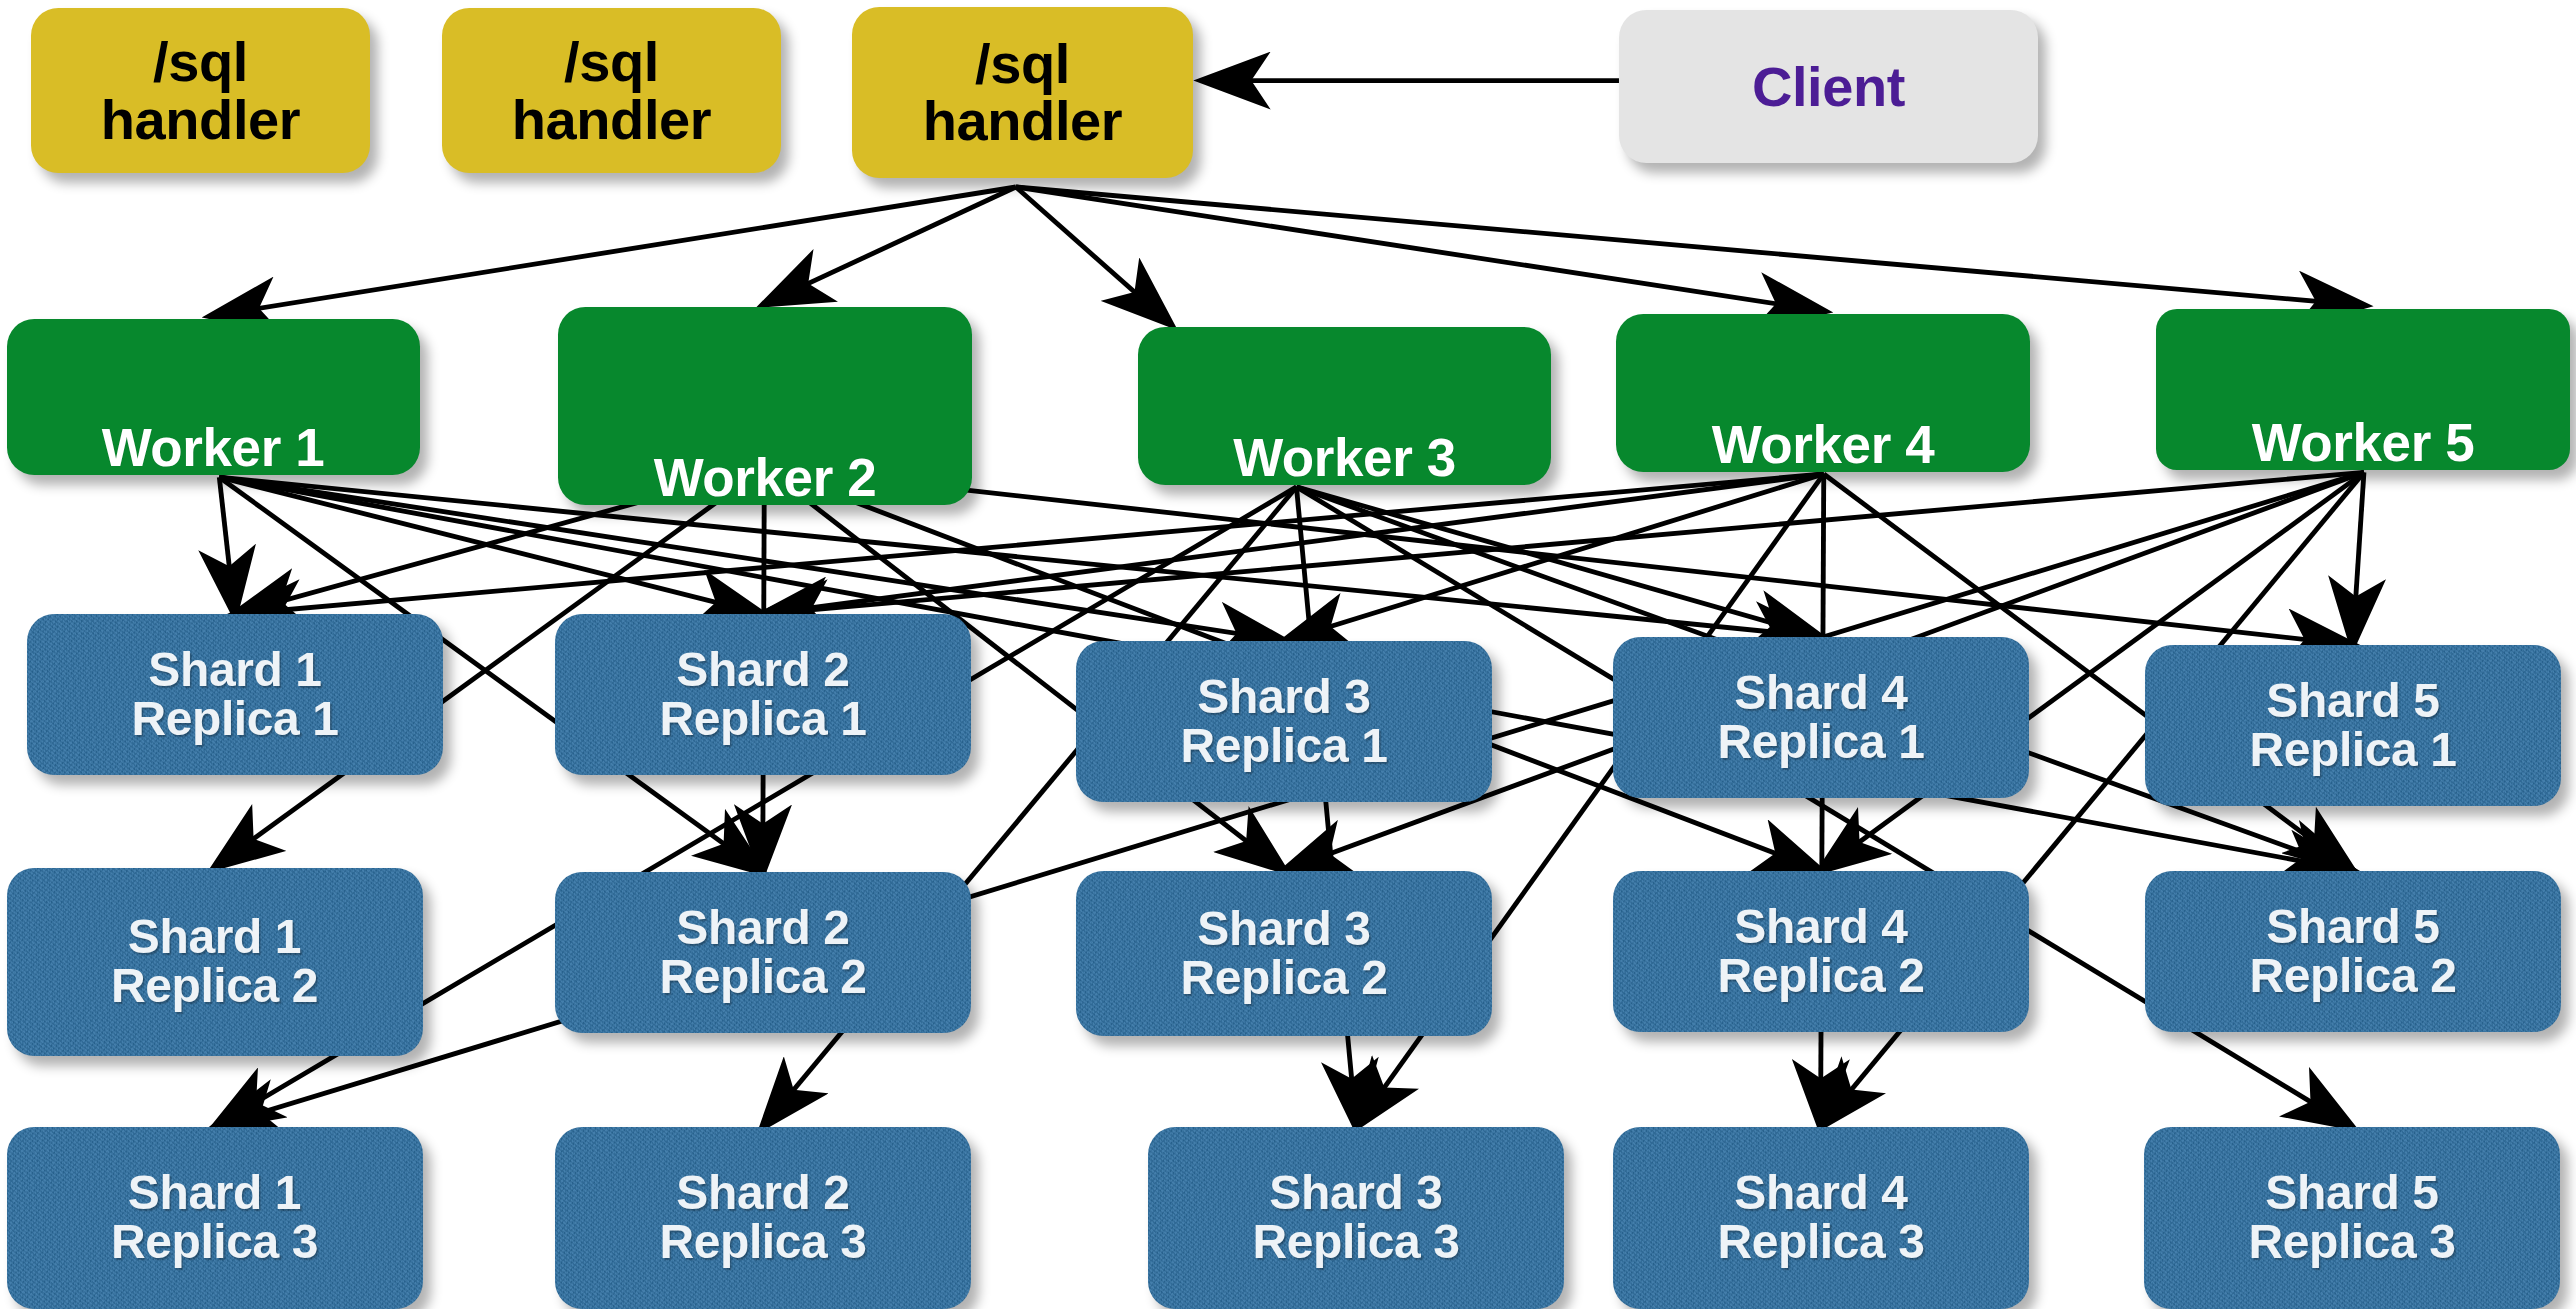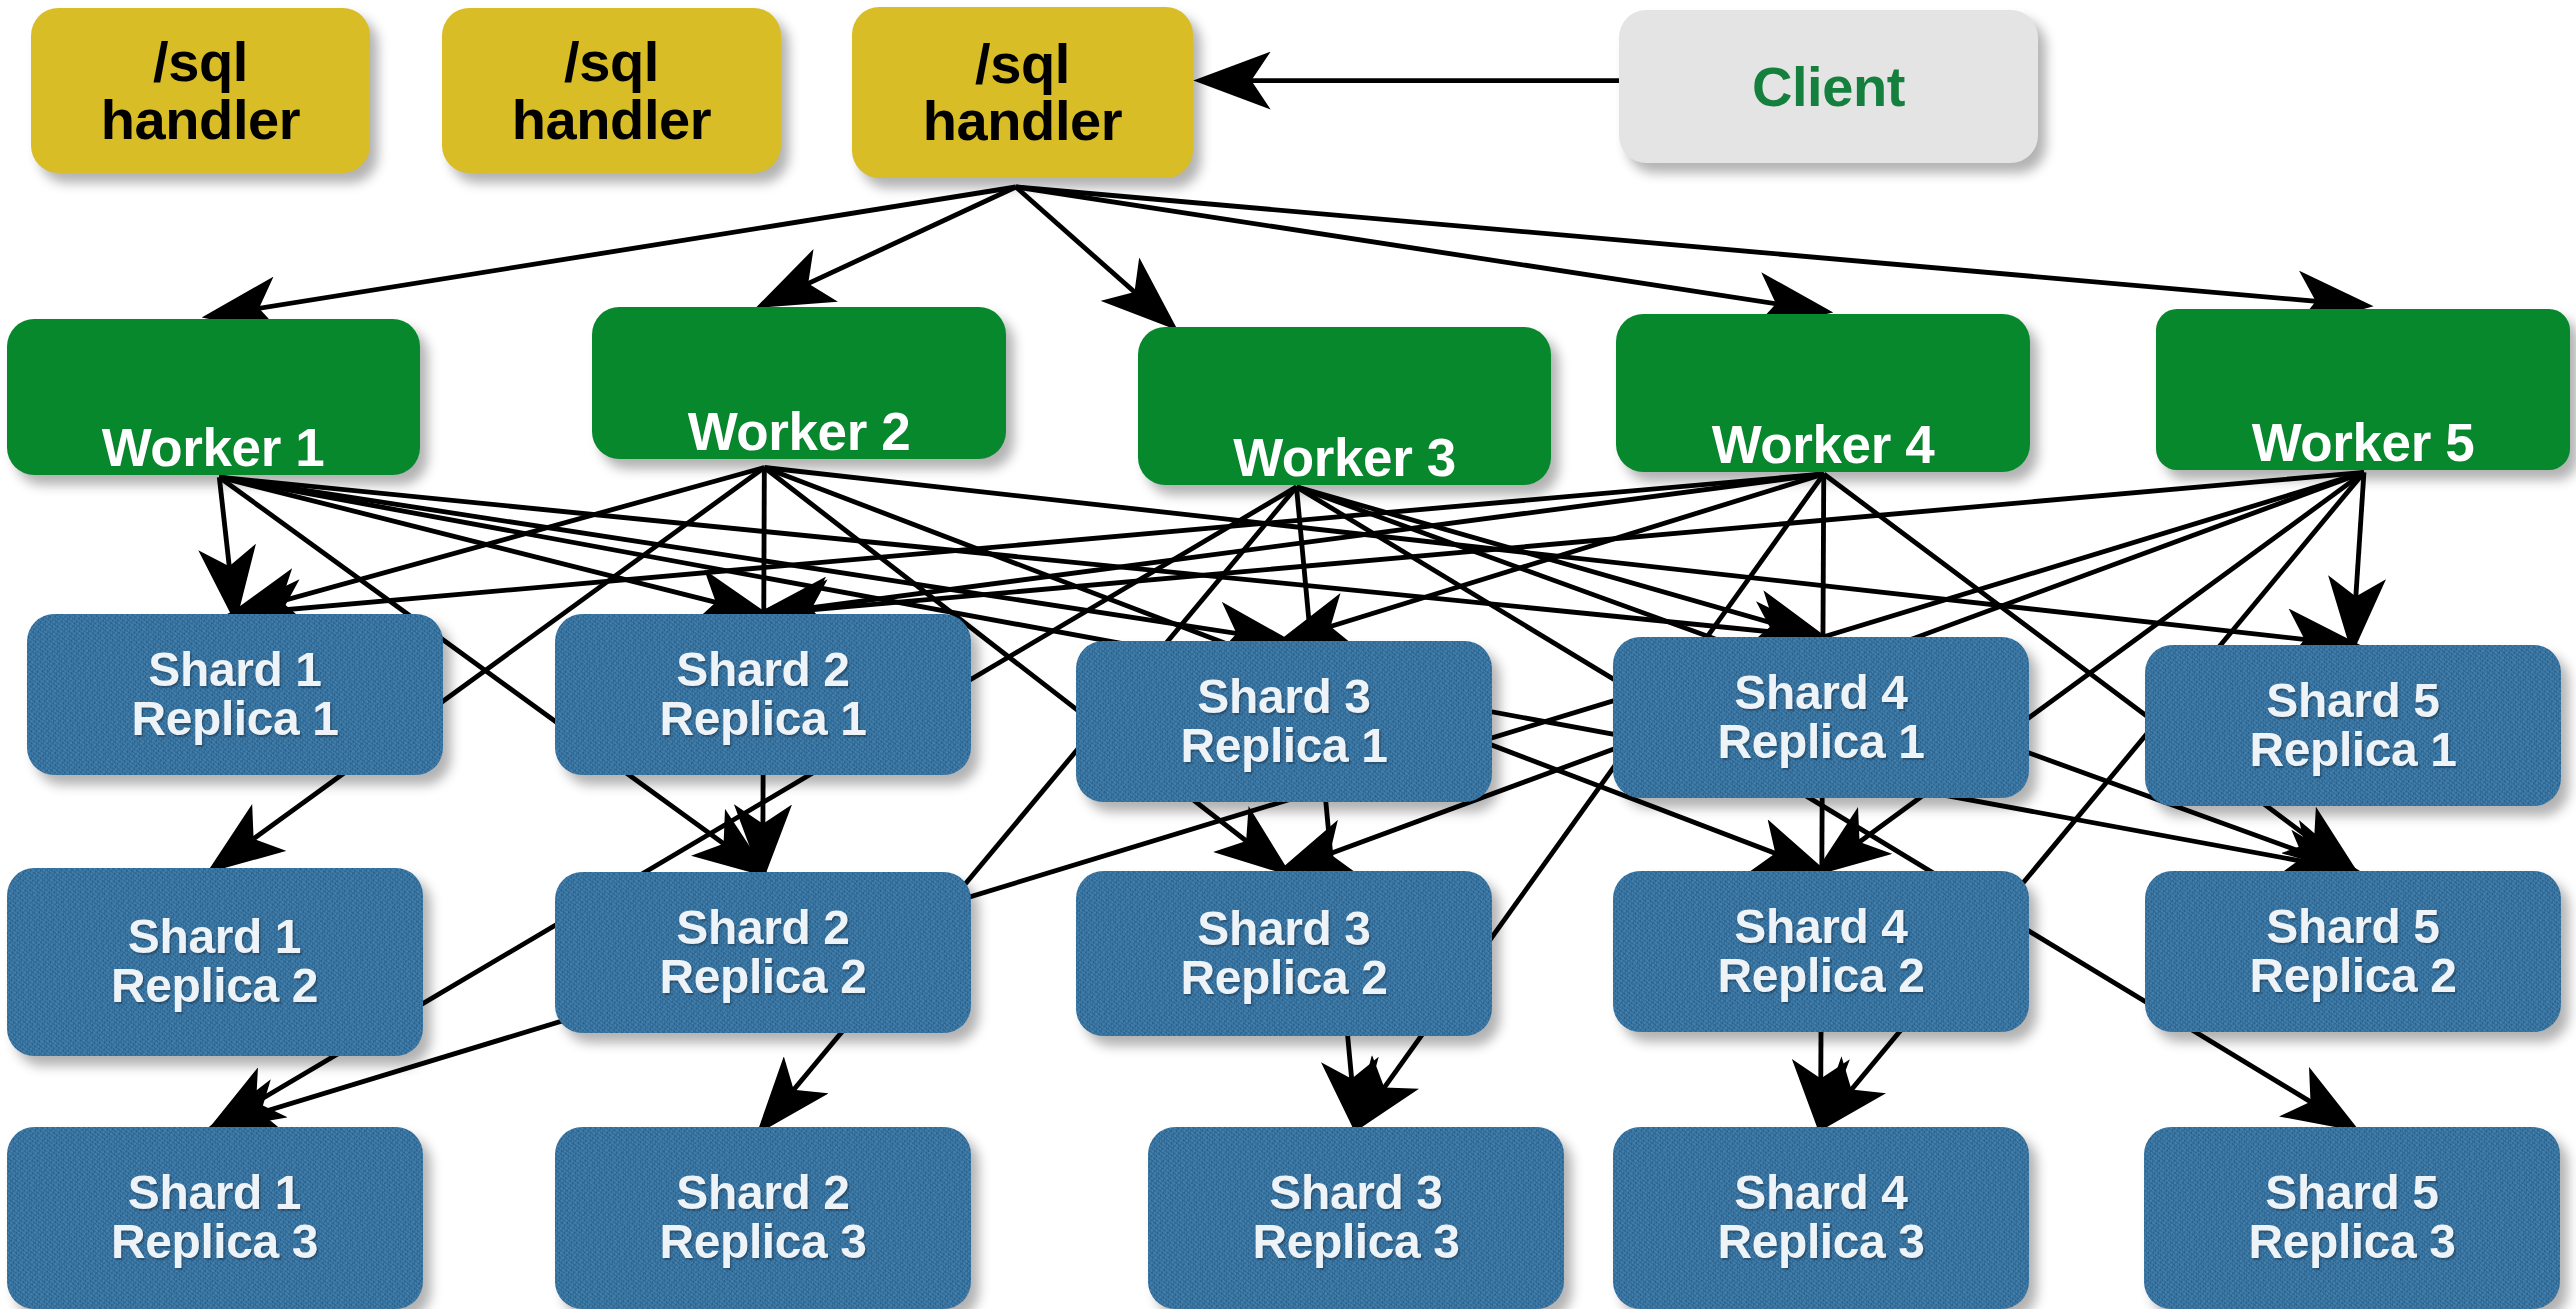--- a/index.html
+++ b/index.html
@@ -5,21 +5,21 @@
   html,body{margin:0;padding:0;background:#ffffff;}
   body{width:2576px;height:1309px;overflow:hidden;
        font-family:"Liberation Sans","DejaVu Sans",sans-serif;}
   #stage{position:relative;width:2576px;height:1309px;background:#fff;}
   svg#edges{position:absolute;left:0;top:0;width:2576px;height:1309px;}
   .node{position:absolute;border-radius:27.4px;display:flex;align-items:center;
         justify-content:center;text-align:center;font-weight:bold;
         box-shadow:8px 9.7px 11.3px rgba(0,0,0,0.30);line-height:1.02;
         letter-spacing:-0.4px;z-index:3;}
   .node.handler{background:#d9bd26;color:#000000;font-size:56px;}
-  .node.client{background:#e4e4e4;color:#15803d;font-size:56px;}
+  .node.client{background:#e4e4e4;color:#4c1d95;font-size:56px;}
   .node.worker{background:#07882d;color:#ffffff;font-size:53px;z-index:5;
                text-shadow:0 0 0.8px rgba(0,0,0,.25);align-items:flex-end;}
   .node.shard{color:#eef3f7;font-size:48px;z-index:4;
       background-color:#2d6fa1;
       background-image:
         repeating-linear-gradient(37deg, rgba(255,255,255,.045) 0 1.6px, rgba(0,0,0,.05) 1.6px 3.2px),
         repeating-linear-gradient(-52deg, rgba(255,255,255,.04) 0 2.4px, rgba(0,0,0,.045) 2.4px 4px),
         repeating-linear-gradient(91deg, rgba(255,255,255,.03) 0 1.6px, rgba(0,0,0,.035) 1.6px 2.4px);
       text-shadow:1.6px 1.6px 1.6px rgba(0,0,0,.28);}
   .node span{display:block;}
@@ -95,21 +95,21 @@
       <div class="node client" style="left: 1619px; top: 9.7px; width: 419px; height: 153px;">
         <div>
           <span>Client</span>
         </div>
       </div>
       <div class="node worker" style="left: 6.5px; top: 319px; width: 413px; height: 156px;">
         <div>
           <span>Worker 1</span>
         </div>
       </div>
-      <div class="node worker" style="left: 592px; top: 307px; width: 414px; height: 152px;">
+      <div class="node worker" style="left: 558px; top: 307px; width: 414px; height: 198px;">
         <div>
           <span>Worker 2</span>
         </div>
       </div>
       <div class="node worker" style="left: 1138px; top: 327px; width: 413px; height: 158px;">
         <div>
           <span>Worker 3</span>
         </div>
       </div>
       <div class="node worker" style="left: 1616px; top: 314px; width: 414px; height: 158px;">

